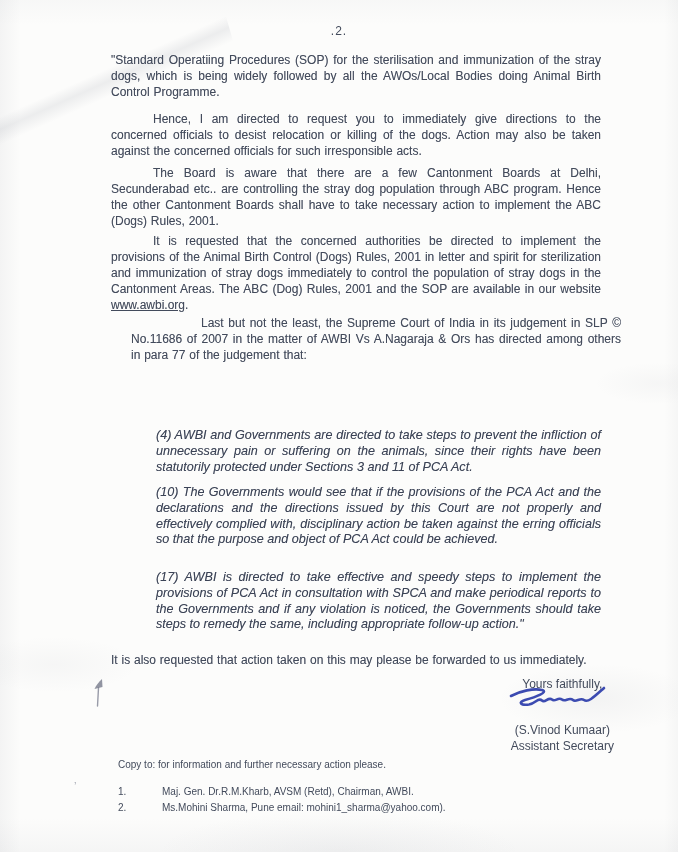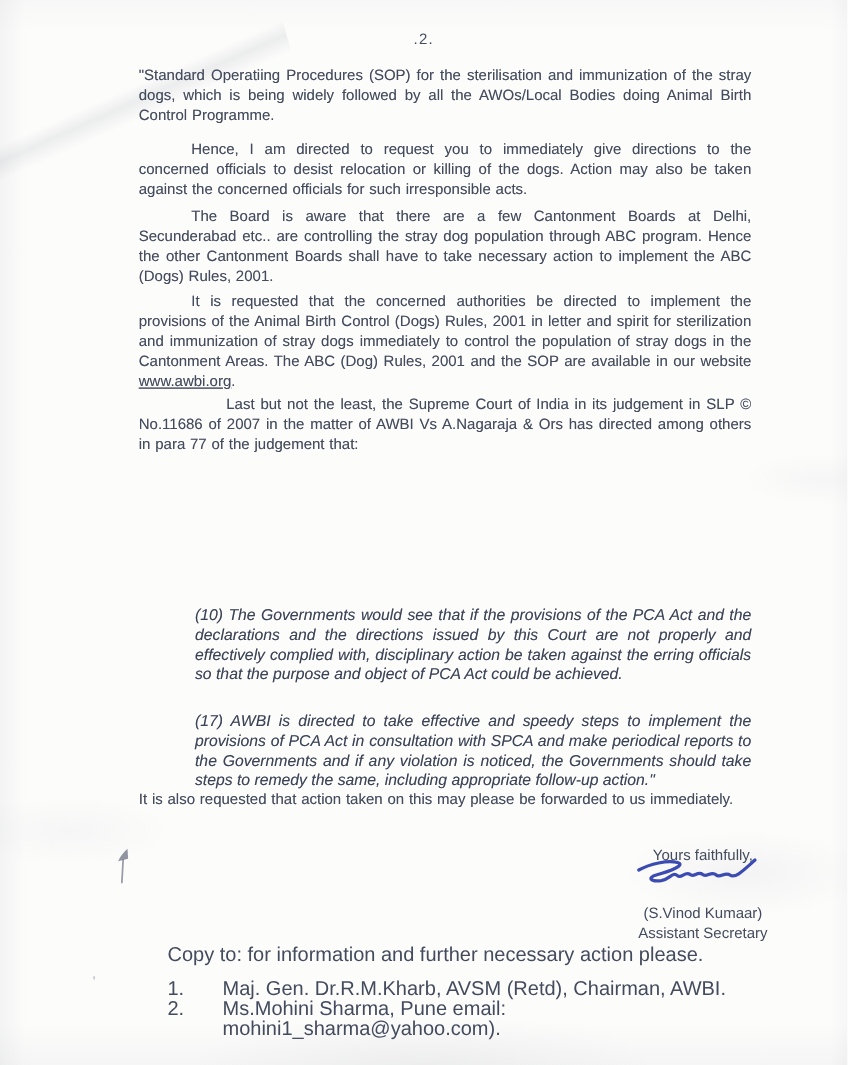--- a/index.html
+++ b/index.html
@@ -48,27 +48,27 @@
     position: absolute;
     left: 111px;
     width: 490px;
     font-size: 12px;
     line-height: 16px;
     text-align: justify;
     text-shadow: 0 0 0.5px rgba(67,75,92,.4);
     word-spacing: 0.5px;
   }
   .indent42 { text-indent: 42px; }
-  .indent70 { text-indent: 70px; }
+  .indent70 { text-indent: 70px; margin-left: 20px; }
   .p1 { top: 52px; }
   .p2 { top: 111px; }
   .p3 { top: 165px; }
   .p4 { top: 233px; }
   .p5 { top: 315px; }
-  .p6 { top: 631px; text-align: left; }
+  .p6 { top: 652px; text-align: left; }
   .quote {
     position: absolute;
     left: 156px;
     width: 445px;
     font-size: 12.6px;
     font-style: italic;
     line-height: 15.8px;
     text-align: justify;
     color: #3b4356;
     text-shadow: 0 0 0.5px rgba(59,67,86,.4);
@@ -109,24 +109,24 @@
   }
   .tiny-mark {
     position: absolute;
     left: 74px;
     top: 780px;
     font-size: 11px;
     color: rgba(90,95,115,.55);
   }
   .copyblock {
     position: absolute;
-    left: 134px;
+    left: 118px;
     top: 757px;
     width: 480px;
-    font-size: 16px;
+    font-size: 10px;
     line-height: 16px;
   }
   .copy-items {
     margin-top: 11px;
   }
   .copy-row {
     display: flex;
   }
   .copy-num {
     width: 44px;
@@ -146,20 +146,21 @@
 
   <div class="para p2 indent42">Hence, I am directed to request you to immediately give directions to the concerned officials to desist relocation or killing of the dogs. Action may also be taken against the concerned officials for such irresponsible acts.</div>
 
   <div class="para p3 indent42">The Board is aware that there are a few Cantonment Boards at Delhi, Secunderabad etc.. are controlling the stray dog population through ABC program. Hence the other Cantonment Boards shall have to take necessary action to implement the ABC (Dogs) Rules, 2001.</div>
 
   <div class="para p4 indent42"><span>It is requested that the concerned authorities be directed to implement the provisions of the Animal Birth Control (Dogs) Rules, 2001 in letter and spirit for sterilization and immunization of stray dogs immediately to control the population of stray dogs in the Cantonment Areas. The ABC (Dog) Rules, 2001 and the SOP are available in our website </span><span class="weblink">www.awbi.org</span><span>.</span></div>
 
   <div class="para p5 indent70">Last but not the least, the Supreme Court of India in its judgement in SLP © No.11686 of 2007 in the matter of AWBI Vs A.Nagaraja &amp; Ors has directed among others in para 77 of the judgement that:</div>
 
 
+  <div class="quote q4">(4) AWBI and Governments are directed to take steps to prevent the infliction of unnecessary pain or suffering on the animals, since their rights have been statutorily protected under Sections 3 and 11 of PCA Act.</div>
 
   <div class="quote q10">(10) The Governments would see that if the provisions of the PCA Act and the declarations and the directions issued by this Court are not properly and effectively complied with, disciplinary action be taken against the erring officials so that the purpose and object of PCA Act could be achieved.</div>
 
   <div class="quote q12">(17) AWBI is directed to take effective and speedy steps to implement the provisions of PCA Act in consultation with SPCA and make periodical reports to the Governments and if any violation is noticed, the Governments should take steps to remedy the same, including appropriate follow-up action."</div>
 
   <div class="para p6">It is also requested that action taken on this may please be forwarded to us immediately.</div>
 
   <svg class="hand-mark-svg" viewBox="0 0 18 36" xmlns="http://www.w3.org/2000/svg">
     <path d="M12 3 C9 6 6 9 4.5 13 L12.5 11 Z" fill="#4a4f66" opacity="0.75"></path>
     <path d="M8.5 12 L7.5 30" stroke="#4a4f66" stroke-width="1.4" fill="none" stroke-linecap="round" opacity="0.7"></path>

